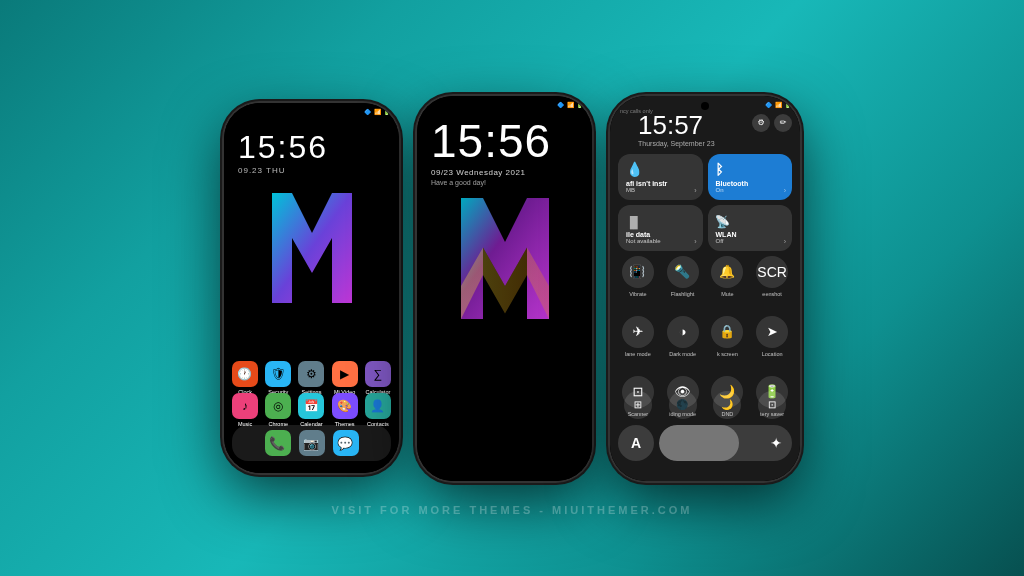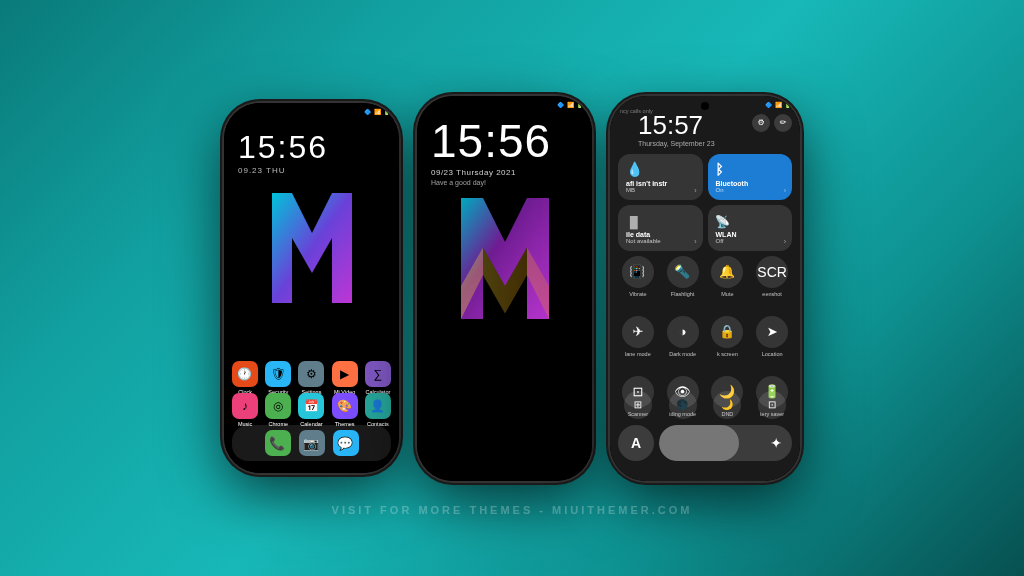--- a/index.html
+++ b/index.html
@@ -513,21 +513,21 @@
               <stop offset="100%" style="stop-color:#ff9800;stop-opacity:0.6"></stop>
             </linearGradient>
           </defs>
           <path d="M10,10 L10,120 L30,120 L30,55 L50,90 L70,55 L70,120 L90,120 L90,10 L70,10 L50,50 L30,10 Z" fill="url(#g2a)" opacity="0.9"></path>
           <path d="M30,80 L50,115 L70,80 L90,120 L90,90 L70,55 L50,90 L30,55 L10,90 L10,120 Z" fill="url(#g2b)" opacity="0.4"></path>
         </svg>
       </div>
 
       <div class="clock-widget-2">
         <div class="clock-time-2">15:56</div>
-        <div class="clock-date-2">09/23 Thursday 2021</div>
+        <div class="clock-date-2">09/23 Wednesday 2021</div>
         <div class="good-day">Have a good day!</div>
       </div>
     </div>
   </div>
 
   <div class="phone phone-3">
     <div class="phone-screen">
       <div class="phone3-bg"></div>
       <div class="punch-hole"></div>
 

